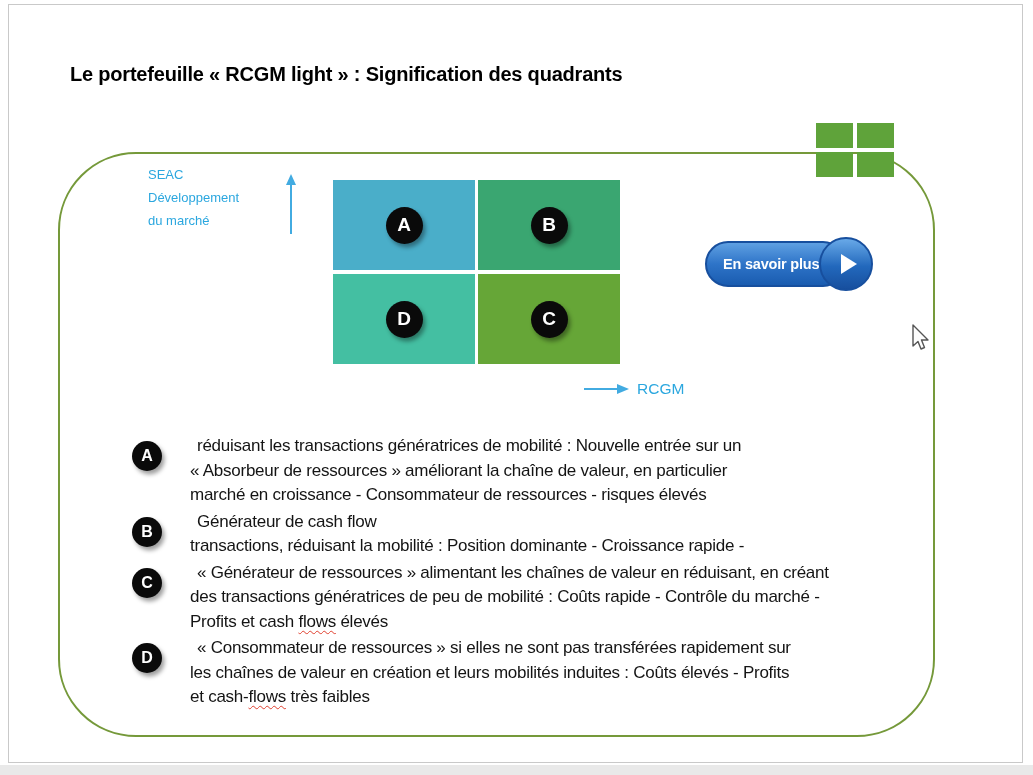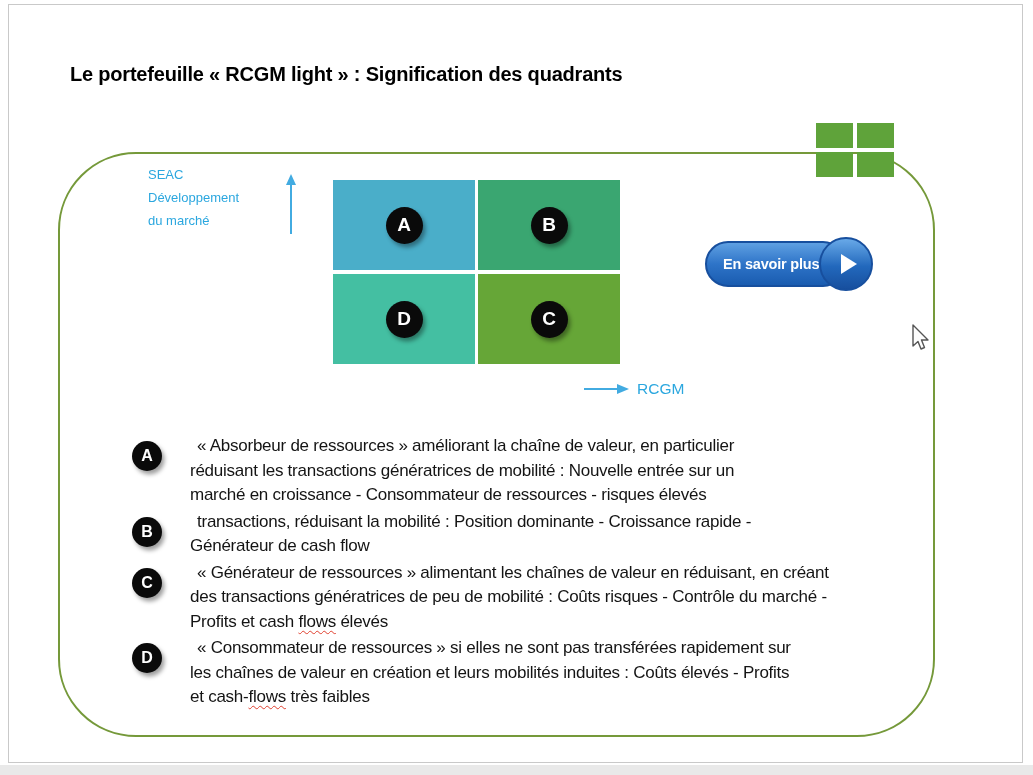--- a/index.html
+++ b/index.html
@@ -127,37 +127,37 @@
   </svg>
 </div>
 <div class="x-axis-label">
   <div>RCGM</div>
 </div>
 
 <div class="legend">
     <div class="legend-item">
       <div class="badge badge-sm">A</div>
       <div class="legend-text">
+        <div class="legend-line"><span>réduisant les transactions génératrices de mobilité : Nouvelle entrée sur un</span></div>
         <div class="legend-line"><span>« Absorbeur de ressources » améliorant la chaîne de valeur, en particulier</span></div>
-        <div class="legend-line"><span>réduisant les transactions génératrices de mobilité : Nouvelle entrée sur un</span></div>
         <div class="legend-line"><span>marché en croissance - Consommateur de ressources - risques élevés</span></div>
       </div>
     </div>
     <div class="legend-item">
       <div class="badge badge-sm">B</div>
       <div class="legend-text">
+        <div class="legend-line"><span>Générateur de cash flow</span></div>
         <div class="legend-line"><span>transactions, réduisant la mobilité : Position dominante - Croissance rapide -</span></div>
-        <div class="legend-line"><span>Générateur de cash flow</span></div>
       </div>
     </div>
     <div class="legend-item">
       <div class="badge badge-sm">C</div>
       <div class="legend-text">
         <div class="legend-line"><span>« Générateur de ressources » alimentant les chaînes de valeur en réduisant, en créant</span></div>
-        <div class="legend-line"><span>des transactions génératrices de peu de mobilité : Coûts risques - Contrôle du marché -</span></div>
+        <div class="legend-line"><span>des transactions génératrices de peu de mobilité : Coûts rapide - Contrôle du marché -</span></div>
         <div class="legend-line"><span>Profits et cash </span><span class="squiggle">flows</span><span> élevés</span></div>
       </div>
     </div>
     <div class="legend-item">
       <div class="badge badge-sm">D</div>
       <div class="legend-text">
         <div class="legend-line"><span>« Consommateur de ressources » si elles ne sont pas transférées rapidement sur</span></div>
         <div class="legend-line"><span>les chaînes de valeur en création et leurs mobilités induites : Coûts élevés - Profits</span></div>
         <div class="legend-line"><span>et cash-</span><span class="squiggle">flows</span><span> très faibles</span></div>
       </div>

